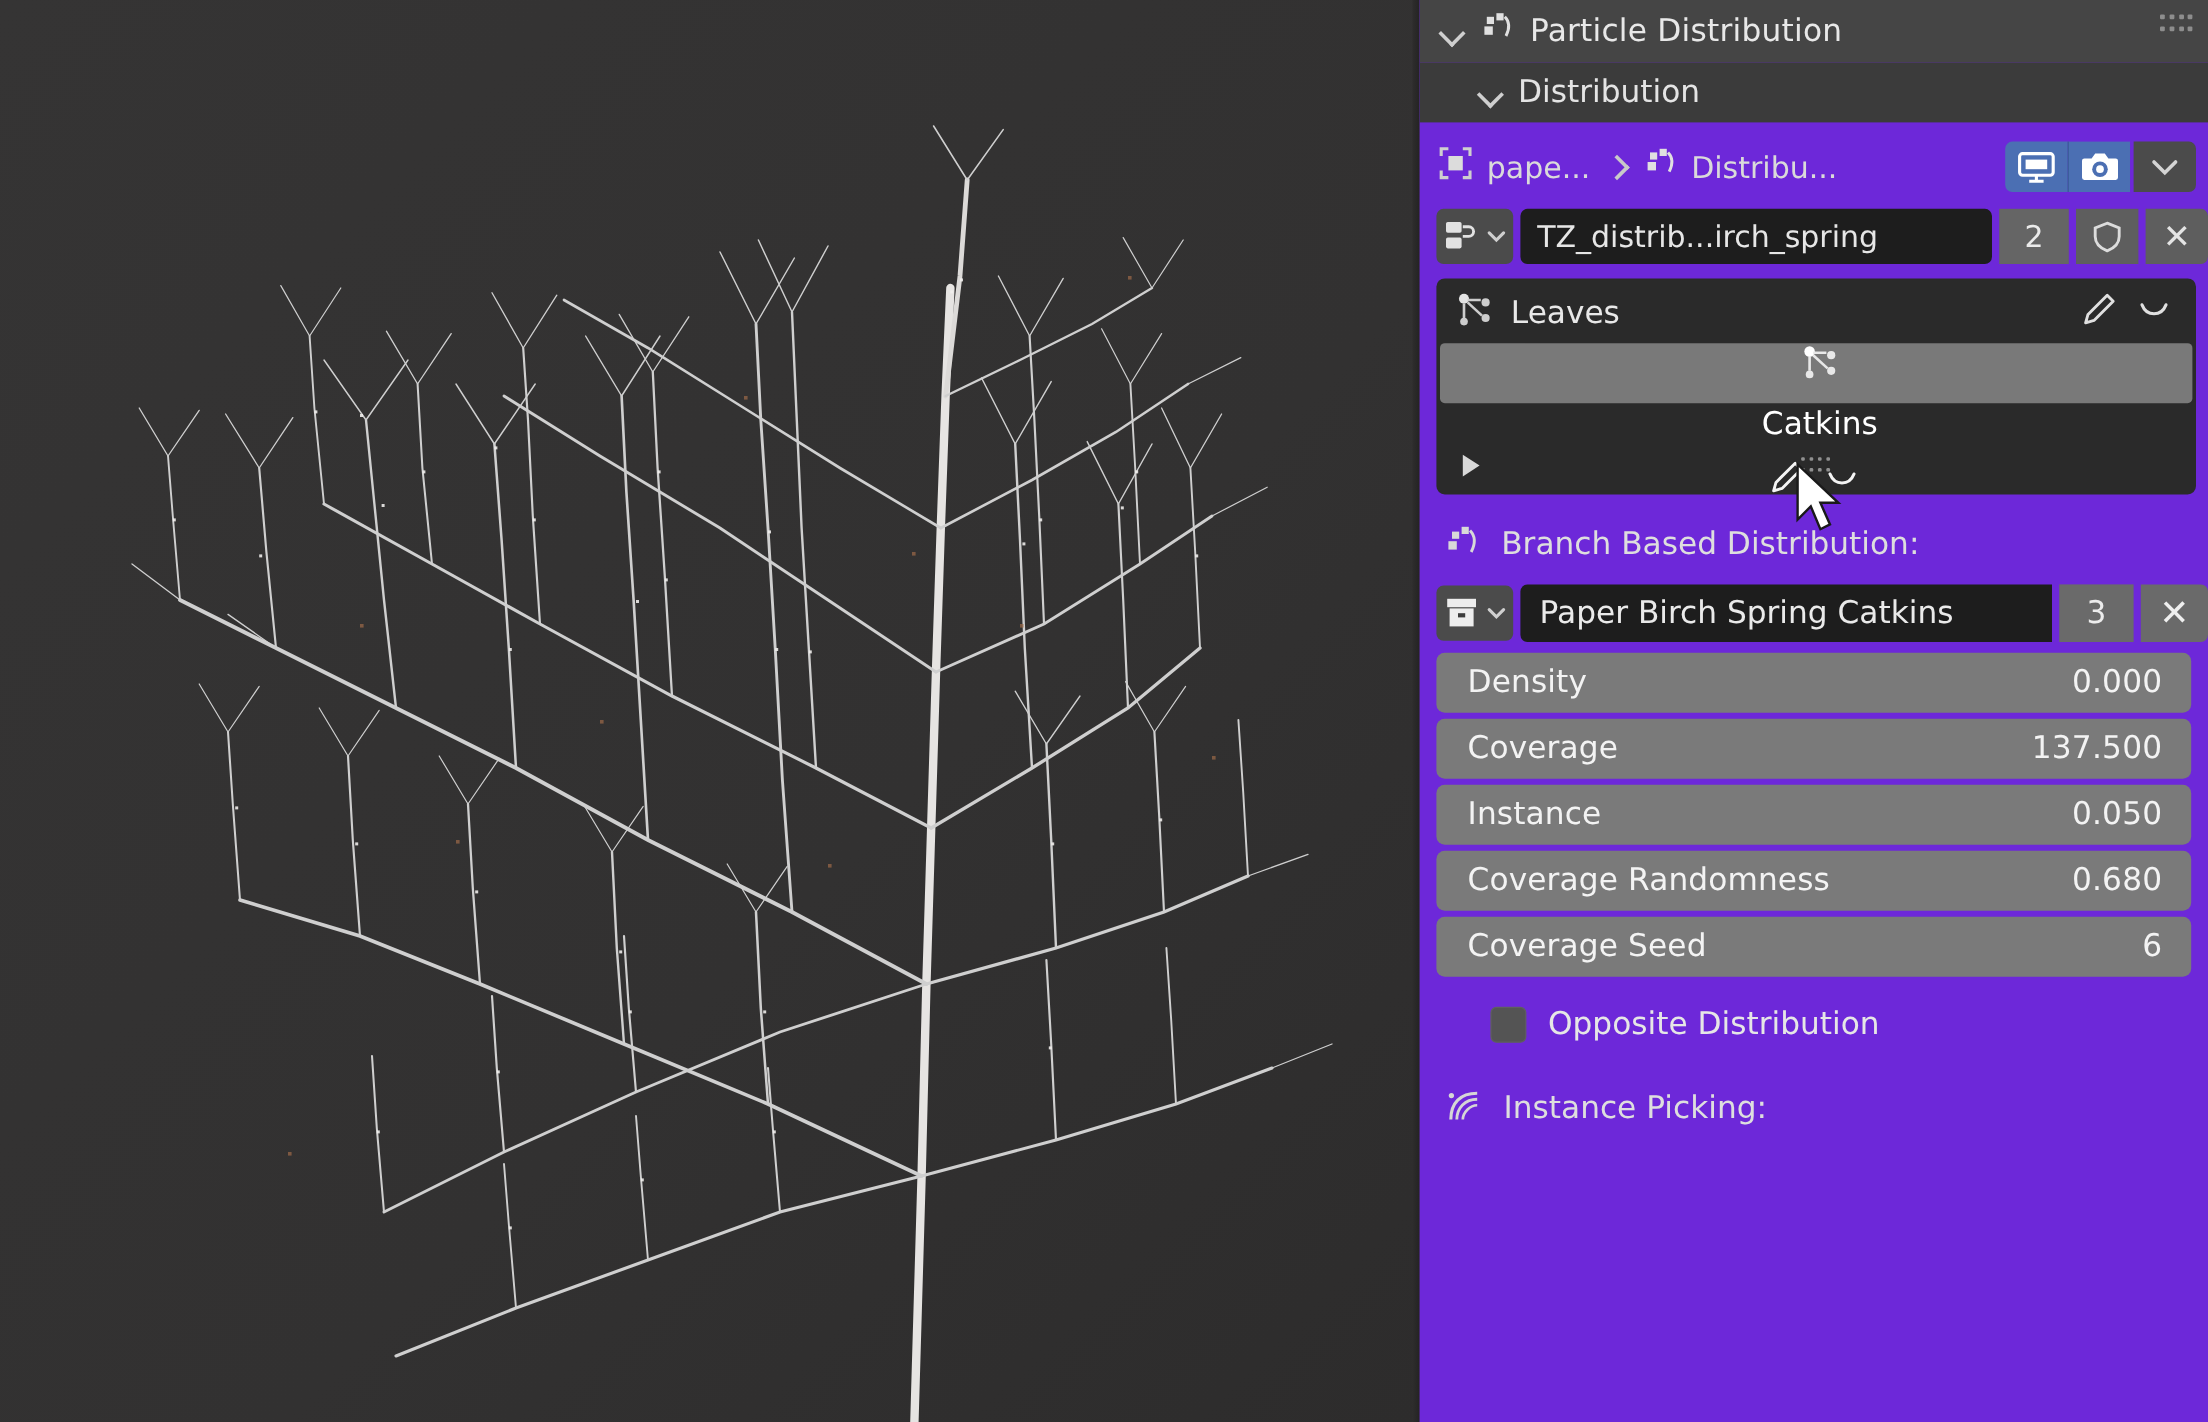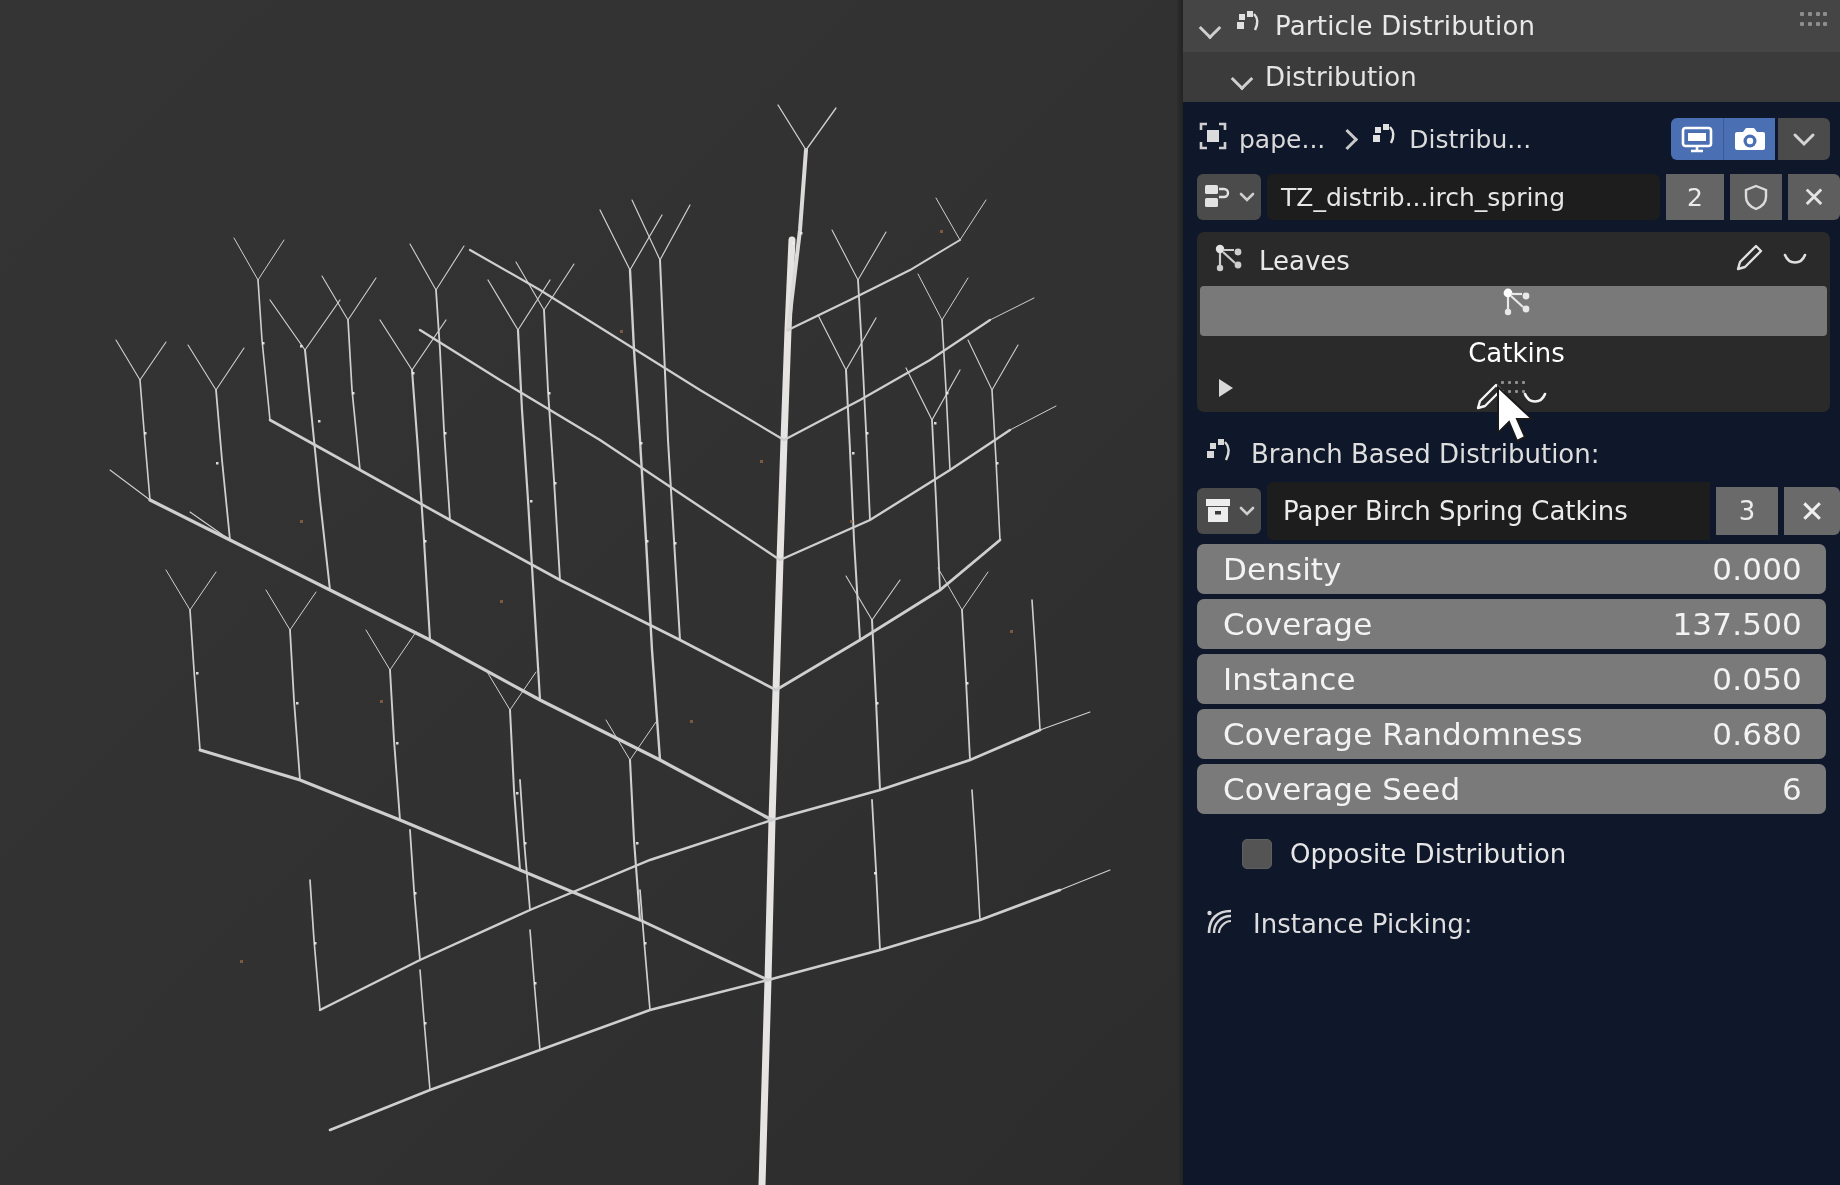--- a/index.html
+++ b/index.html
@@ -21,21 +21,21 @@
   #viewport svg { position: absolute; inset: 0; width: 100%; height: 100%; display:block; }
   .vp-edge {
     position: absolute; top:0; right:0; width: 6px; height: 100%;
     background: linear-gradient(to right, #2e2d2d, #242323);
   }
 
   
   #props {
     position: relative;
     width: 657px; height: 1185px;
-    background: #0f172a;
+    background: #6d28d9;
     color: #e2e2e2;
     font-size: 25px;
     overflow: hidden;
   }
 
   .panel-header {
     position: relative;
     height: 52px;
     background: #454545;
     display: flex; align-items: center;
@@ -167,42 +167,42 @@
     padding-left: 20px; margin-top: 14px;
     font-size: 26px; color: #dedede;
   }
 
   
   .picker-row {
     height: 50px; margin: 4px 0 8px 0;
     display: flex; align-items: center; padding-left: 14px; gap: 6px;
   }
   .picker-field {
-    flex: 1 1 auto; height: 58px;
+    flex: 1 1 auto; height: 48px;
     background: #1d1d1d; border-radius: 6px 0 0 6px;
     display: flex; align-items: center; padding: 0 16px;
     font-size: 26px; color: #eaeaea;
   }
   .picker-count {
     width: 62px; height: 48px; background: #6a6a6a;
     display:flex;align-items:center;justify-content:center;
     font-size: 26px; color: #ececec;
   }
   .picker-x {
     width: 56px; height: 48px; background: #6a6a6a; border-radius: 0 6px 6px 0;
     display:flex;align-items:center;justify-content:center; font-size:30px; color:#efefef;
   }
 
   
   .prop-list { margin: 4px 14px 0 14px; display: flex; flex-direction: column; gap: 5px; }
   .prop-row {
     height: 50px; background: #7a7a7a; border-radius: 7px;
     display: flex; align-items: center; justify-content: space-between;
     padding: 0 24px 0 26px;
-    font-size: 31px; color: #f3f3f3;
+    font-size: 26px; color: #f3f3f3;
   }
   .prop-row .pname { letter-spacing: .1px; }
   .prop-row .pval { letter-spacing: .2px; }
 
   
   .check-row {
     height: 56px; display: flex; align-items: center; gap: 18px;
     padding-left: 18px; margin-top: 12px;
     font-size: 26px; color: #e6e6e6; margin-left: 41px;
   }

